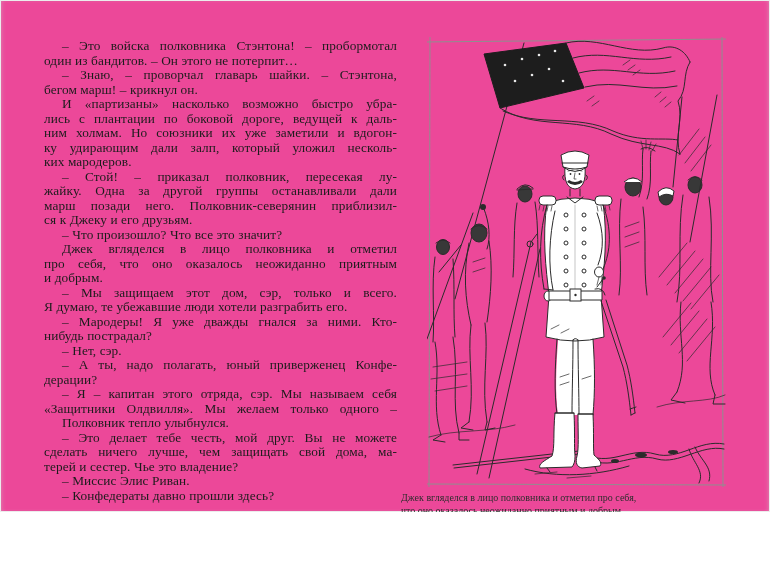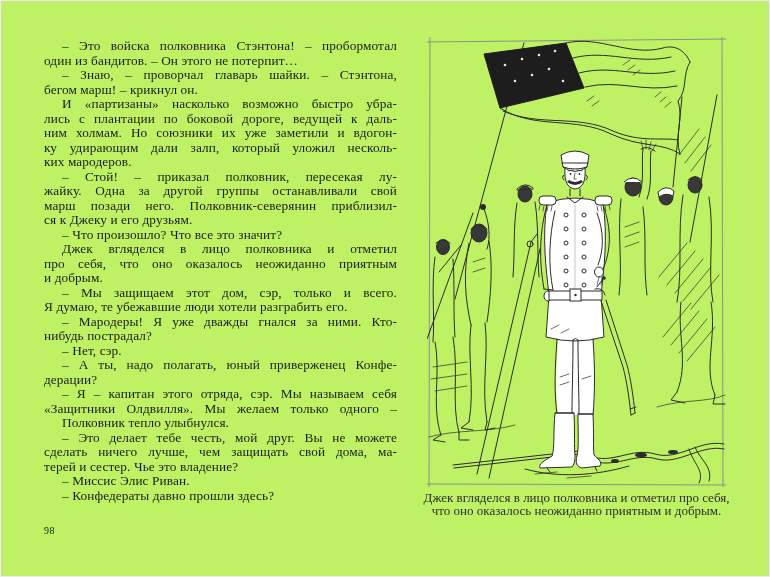--- a/index.html
+++ b/index.html
@@ -1,17 +1,17 @@
 <!DOCTYPE html>
 <html><head>
 <meta charset="utf-8">
 <style>
   html,body{margin:0;padding:0;}
   .scan{
-    position:relative; width:770px; height:577px; background:#bef264;
+    position:relative; width:770px; height:512px; background:#ec4899;
     box-shadow: inset 0 0 0 1px #ececec, inset 3px 0 6px -4px #cfcfcf, inset -3px 0 6px -4px #cfcfcf;
     font-family:"Liberation Serif", serif; color:#1c1c1c; overflow:hidden;
   }
   .text-block{
     position:absolute; left:44px; top:39px; width:353px;
   }
   .line{
     height:14.5px; line-height:14.5px; font-size:13.3px;
     text-align:justify; text-align-last:justify; letter-spacing:0.1px;
     overflow:hidden; white-space:nowrap;
@@ -19,22 +19,22 @@
   .line.last{ text-align-last:left; }
   .line.indent{ text-indent:18px; }
   .page-number{
     position:absolute; left:44px; top:525px; font-size:10px; letter-spacing:0.5px;
   }
   .illustration{
     position:absolute; left:427px; top:37px; width:299px; height:450px;
   }
   .illustration svg{ display:block; width:299px; height:450px; }
   .caption{
-    position:absolute; left:415px; top:491px; width:323px;
-    text-align:center; font-size:13px; line-height:13px; color:#2e2e2e;
+    position:absolute; left:401px; top:491px; width:323px;
+    text-align:left; font-size:10px; line-height:13px; color:#2e2e2e;
   }
   .ink{ stroke:#2b2b2b; fill:none; stroke-width:1; stroke-linecap:round; stroke-linejoin:round; }
   .ink-thin{ stroke:#2b2b2b; fill:none; stroke-width:0.7; stroke-linecap:round; }
   .frame-line{ stroke:#8f8f8f; stroke-width:1; fill:none; }
 </style>
 </head>
 <body>
 
 <div class="scan">
 
@@ -44,21 +44,21 @@
     <div class="line indent">– Это войска полковника Стэнтона! – пробормотал</div>
         <div class="line last">один из бандитов. – Он этого не потерпит…</div>
         <div class="line indent">– Знаю, – проворчал главарь шайки. – Стэнтона,</div>
         <div class="line last">бегом марш! – крикнул он.</div>
         <div class="line indent">И «партизаны» насколько возможно быстро убра-</div>
         <div class="line">лись с плантации по боковой дороге, ведущей к даль-</div>
         <div class="line">ним холмам. Но союзники их уже заметили и вдогон-</div>
         <div class="line">ку удирающим дали залп, который уложил несколь-</div>
         <div class="line last">ких мародеров.</div>
         <div class="line indent">– Стой! – приказал полковник, пересекая лу-</div>
-        <div class="line">жайку. Одна за другой группы останавливали свой</div>
+        <div class="line">жайку. Одна за другой группы останавливали дали</div>
         <div class="line">марш позади него. Полковник-северянин приблизил-</div>
         <div class="line last">ся к Джеку и его друзьям.</div>
         <div class="line indent last">– Что произошло? Что все это значит?</div>
         <div class="line indent">Джек вгляделся в лицо полковника и отметил</div>
         <div class="line">про себя, что оно оказалось неожиданно приятным</div>
         <div class="line last">и добрым.</div>
         <div class="line indent">– Мы защищаем этот дом, сэр, только и всего.</div>
         <div class="line last">Я думаю, те убежавшие люди хотели разграбить его.</div>
         <div class="line indent">– Мародеры! Я уже дважды гнался за ними. Кто-</div>
         <div class="line last">нибудь пострадал?</div>

